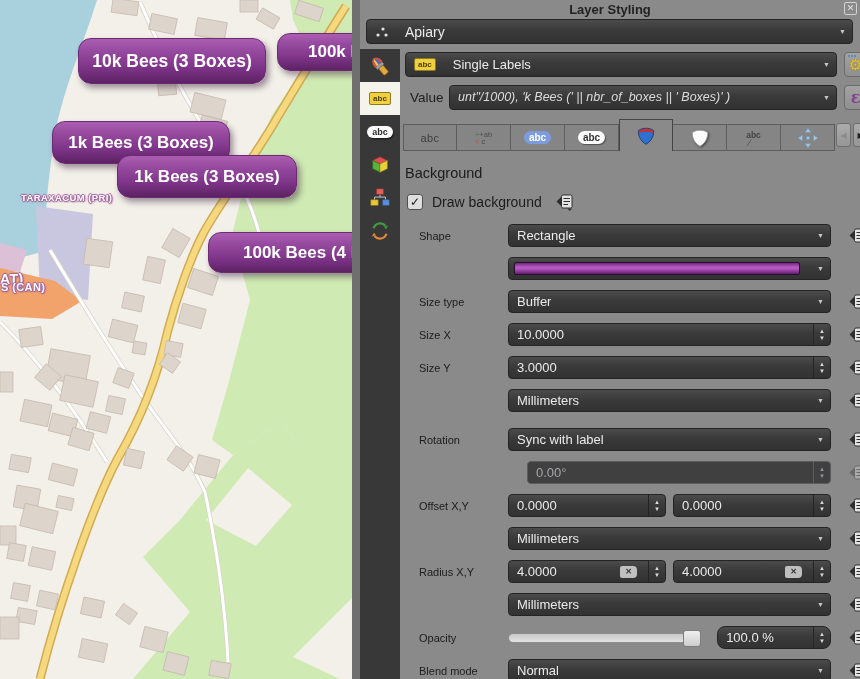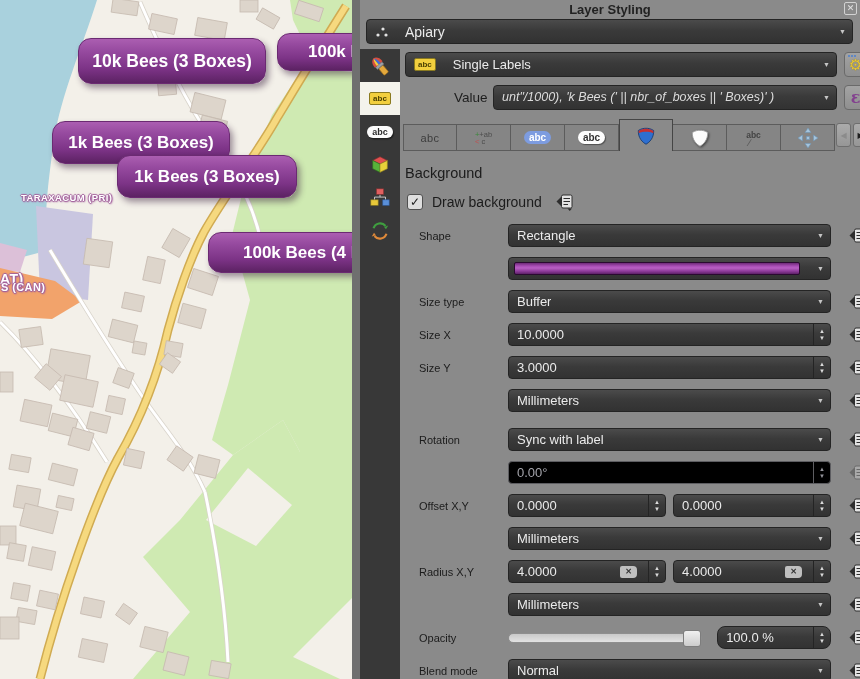--- a/index.html
+++ b/index.html
@@ -51,21 +51,21 @@
     display:flex; align-items:center; padding-left:8px; position:relative;gap:9px;
   }
   .combo .wtext, .spin .wtext { white-space:nowrap; overflow:hidden; }
   .caret { margin-left:auto; padding:0 6px; font-size:7px; color:#c6c6c6; flex:none; }
   .spin-btns {
     margin-left:auto; width:17px; height:100%; flex:none;
     border-left:1px solid #242424; display:flex; flex-direction:column;
     align-items:center; justify-content:center; gap:1px; font-size:6px; color:#dcdcdc;
   }
   .spin.disabled, .combo.disabled {
-    background:#000000; border-color:#5d5d61; color:#a4a4ab;
+    background:#404040; border-color:#5d5d61; color:#a4a4ab;margin-left:19px;
   }
   .spin.disabled .spin-btns { border-left-color:#5d5d61; color:#93939a; }
   .clear-tag {
     margin-left:auto; flex:none; width:17px; height:12px; border-radius:2px 4px 4px 2px;
     background:#bfbfbf; color:#343434; font-size:8px; font-weight:bold;
     display:flex; align-items:center; justify-content:center;
   }
   .clear-tag + .spin-btns { margin-left:2px; }
 
   #apiary-row { margin:2px 7px 0 6px; height:25px; }
@@ -82,21 +82,21 @@
   }
   .cloud-icon {
     background:#fbfbfb; border-radius:8px; color:#2e2e2e; font-weight:bold;
     font-size:9px; padding:1px 5px; box-shadow:1px 1.5px 1px rgba(0,0,0,.45);
   }
 
   #content { flex:1; padding:0 0 0 0; }
   .style-row, .value-row { display:flex; align-items:center; margin:2px 4px 0 5px; height:26px; }
   .style-row .combo { flex:1; height:25px; }
   .value-row { margin-top:7px; }
-  .value-label { width:44px; padding-left:5px; font-size:13.5px; color:#1d1d1d; flex:none;margin-left:44px; }
+  .value-label { width:44px; padding-left:5px; font-size:13.5px; color:#1d1d1d; flex:none; }
   .value-row .combo { flex:1; height:25px; }
   .value-row .wtext { font-style:italic; color:#dcdcdc; font-size:12.5px; }
   .sq-btn {
     width:23px; height:25px; margin-left:7px; flex:none;
     background:linear-gradient(#a3a3a3,#8f8f8f); border:1px solid #6a6a6a; border-radius:4px;
     display:flex; align-items:center; justify-content:center; position:relative;
   }
   .gear-glyph { color:#e5c53a; font-size:15px; line-height:15px; text-shadow:0 0 1px #7a6a10; }
   .gear-dots { position:absolute; left:3px; top:2px; display:flex; gap:1px; }
   .gear-dots i { width:2px; height:2px; background:#4a7fd0; border-radius:1px; }

